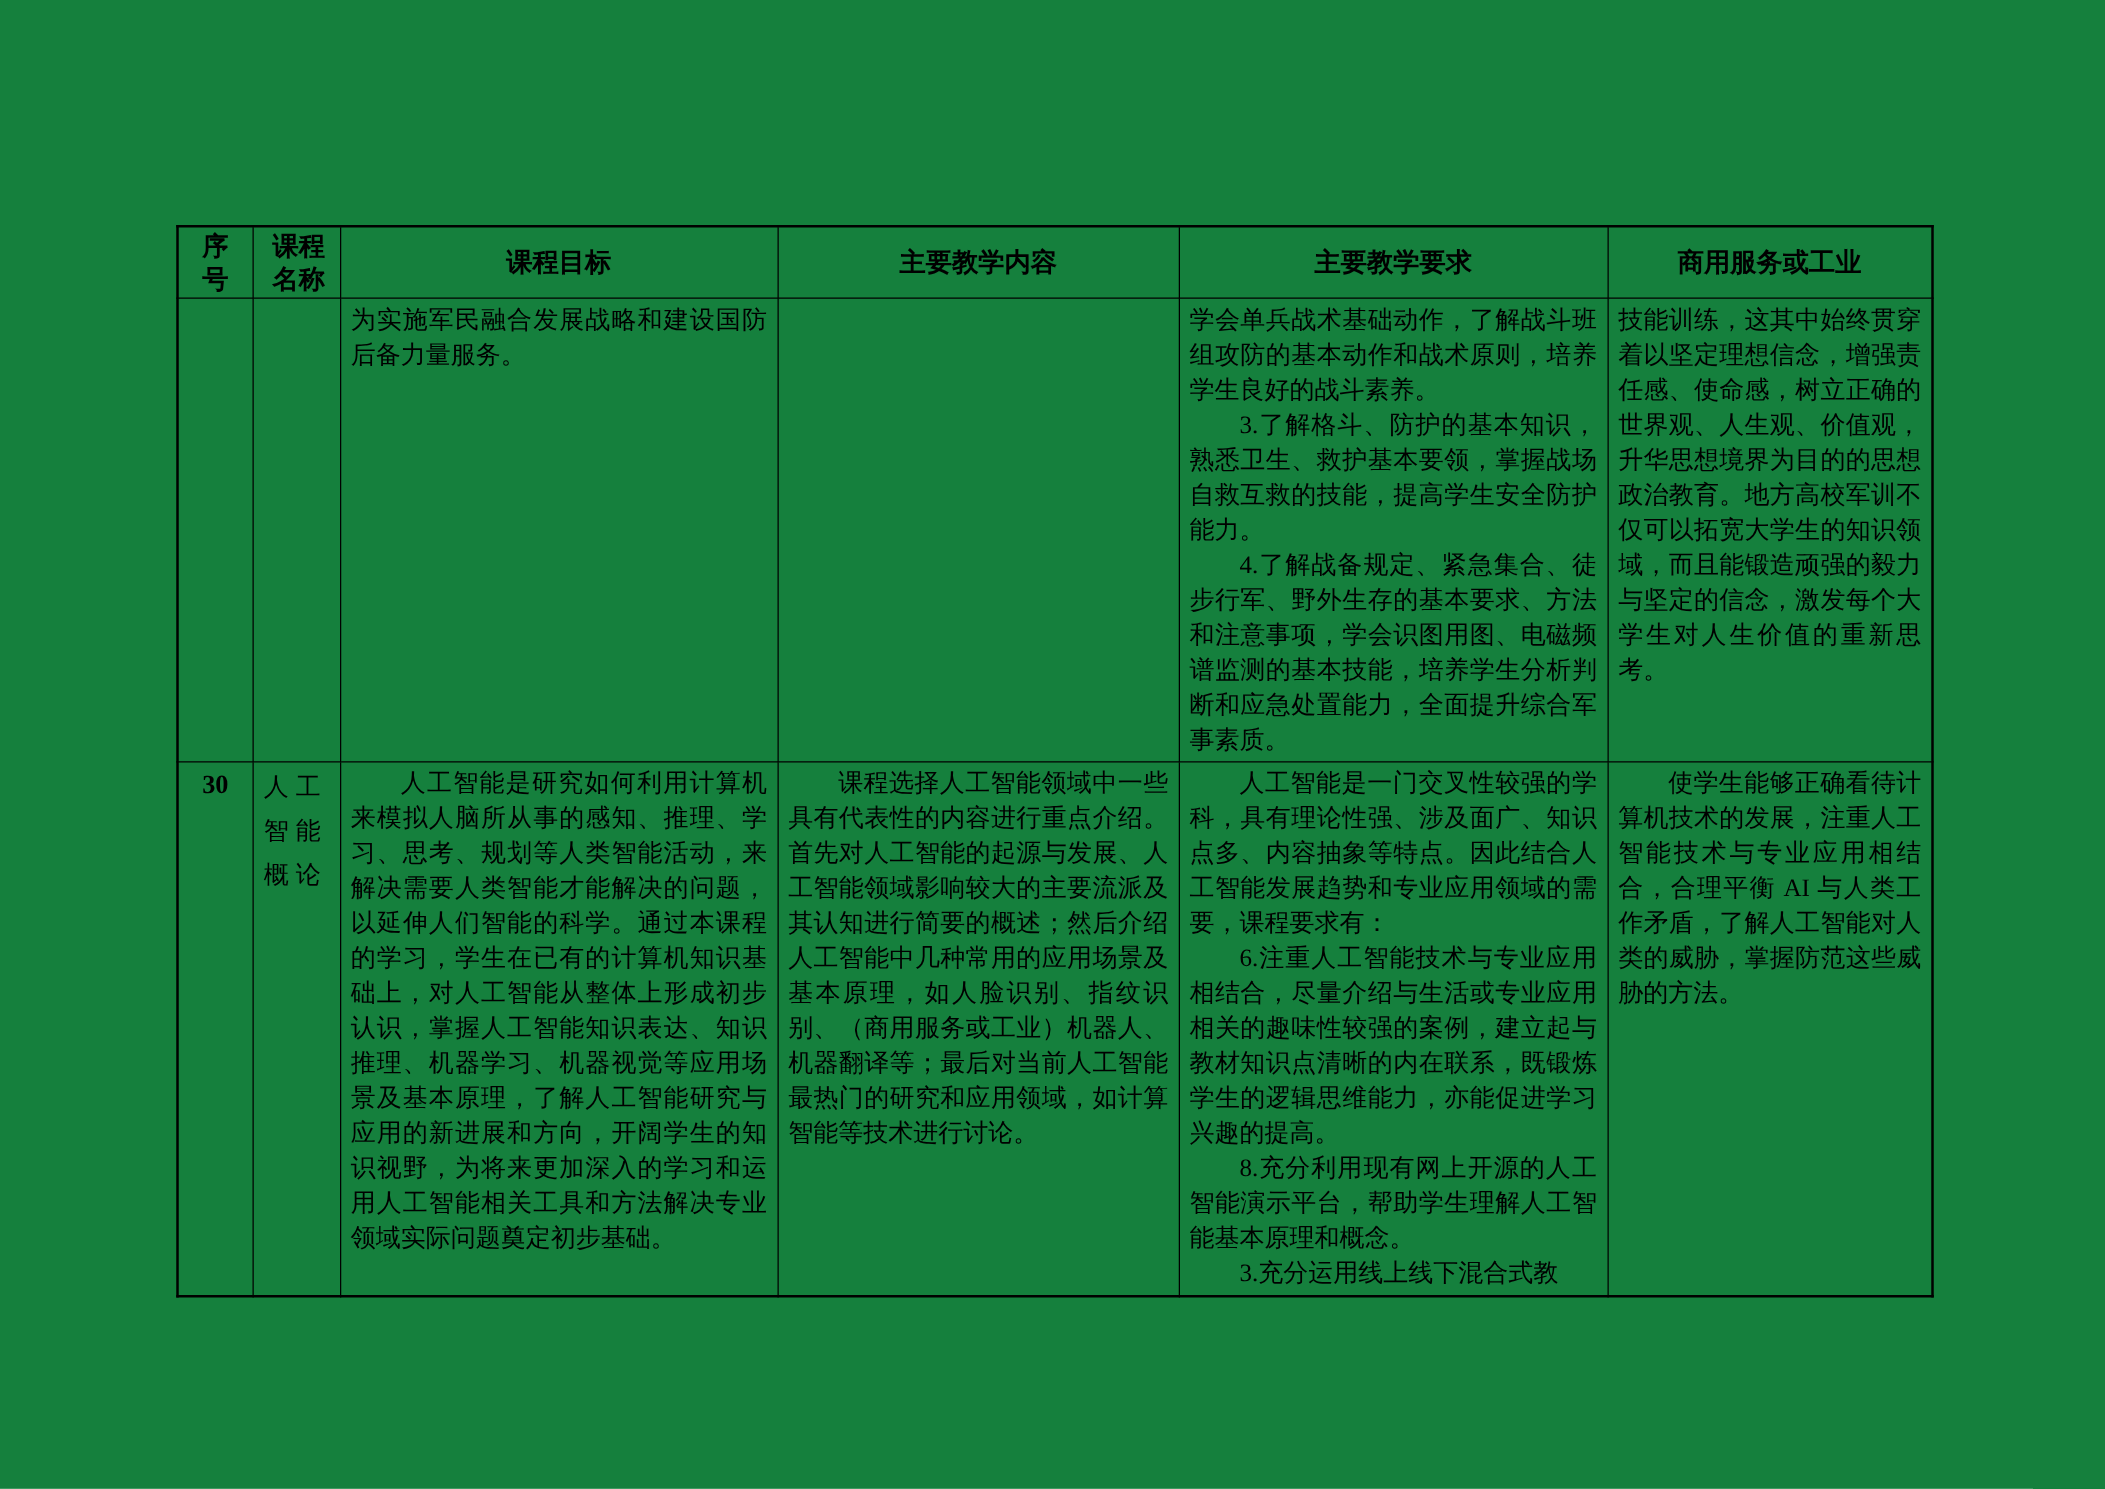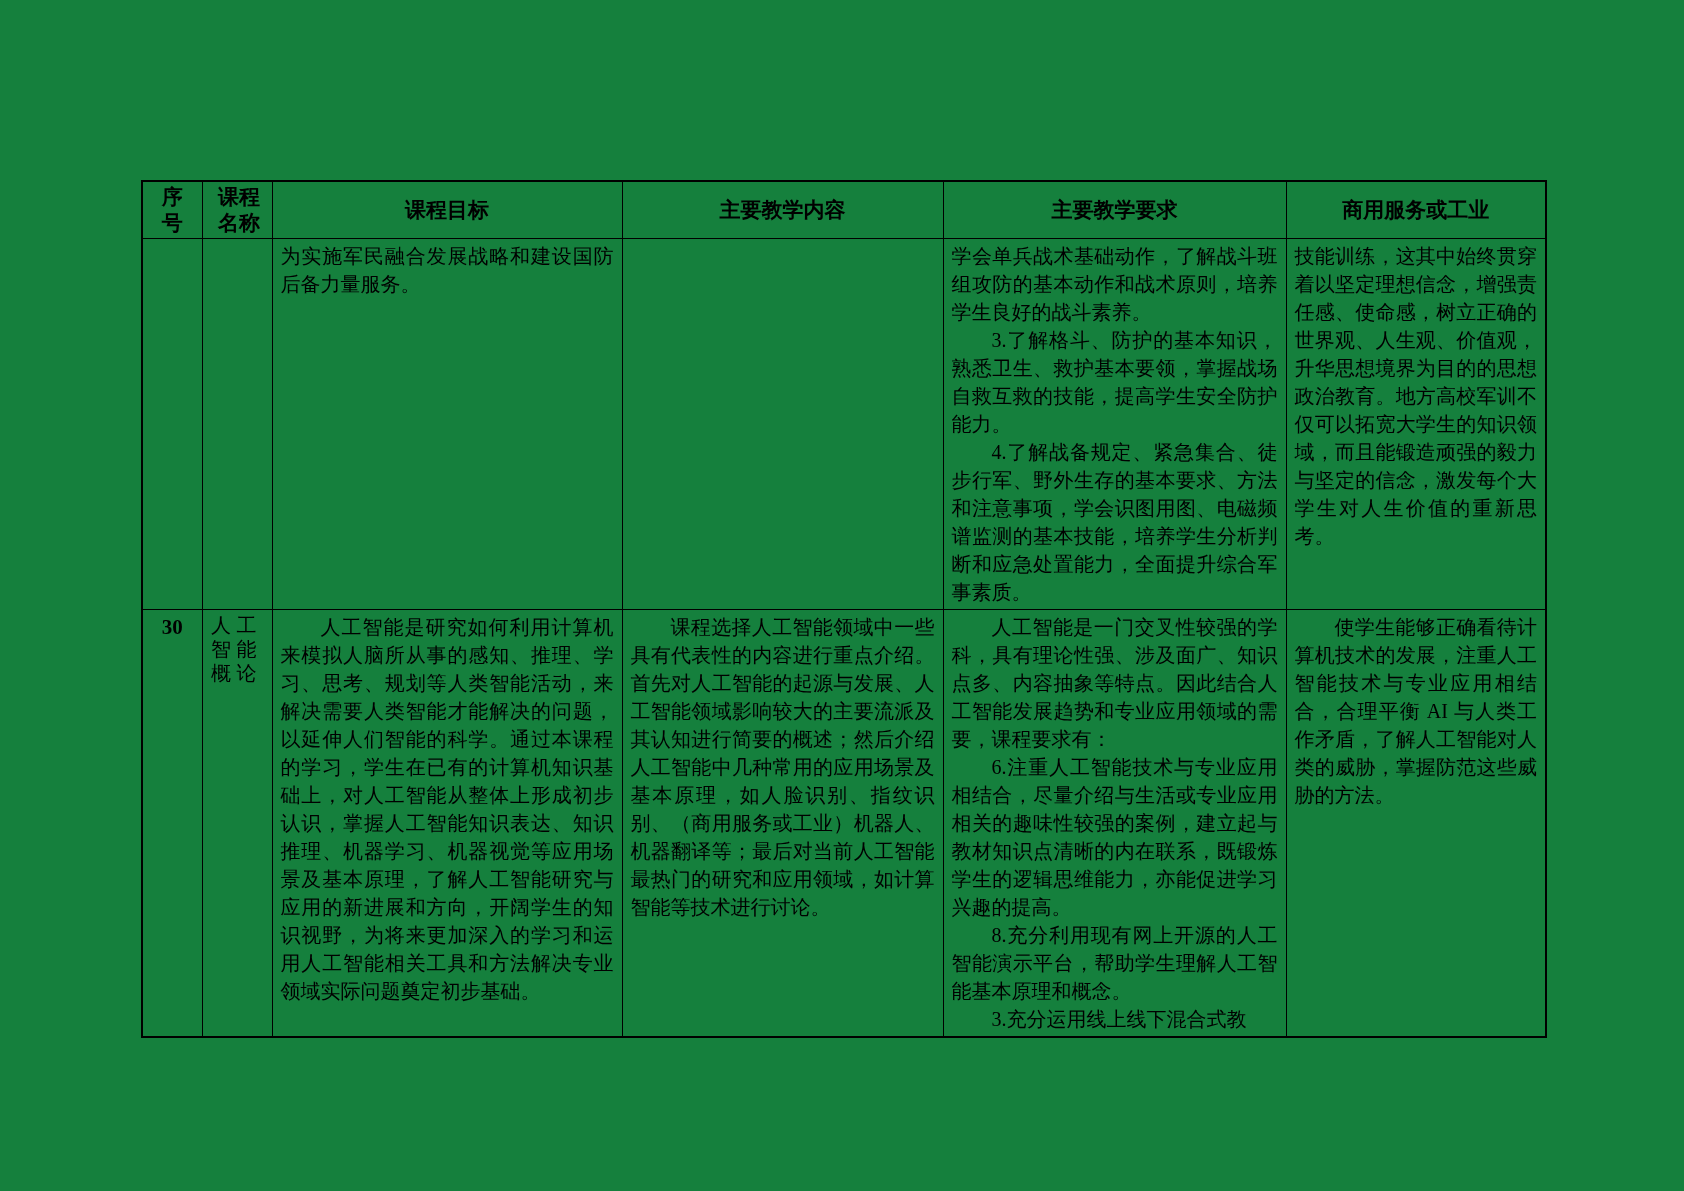--- a/index.html
+++ b/index.html
@@ -52,21 +52,21 @@
     text-align: center;
     vertical-align: middle;
     font-weight: bold;
     font-size: 21px;
   }
   td.name-cell { vertical-align: middle; }
   .name-inner {
     width: 2.6em;
     margin: 0 auto;
     letter-spacing: 0.28em;
-    line-height: 24px;
+    line-height: 35px;
     text-align: left;
   }
   .page-number {
     position: absolute;
     left: 0; right: 60px;
     top: 1042px;
     text-align: center;
     font-size: 20px;
   }
 </style>

